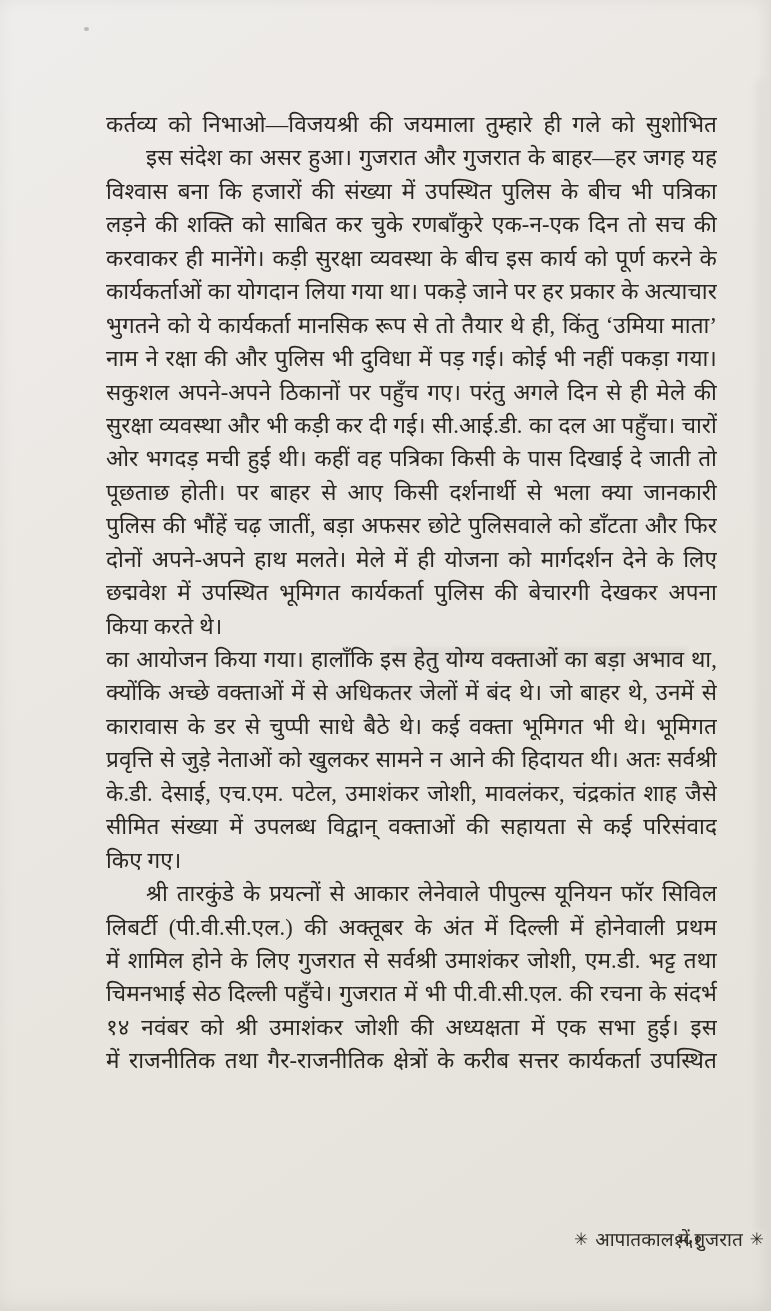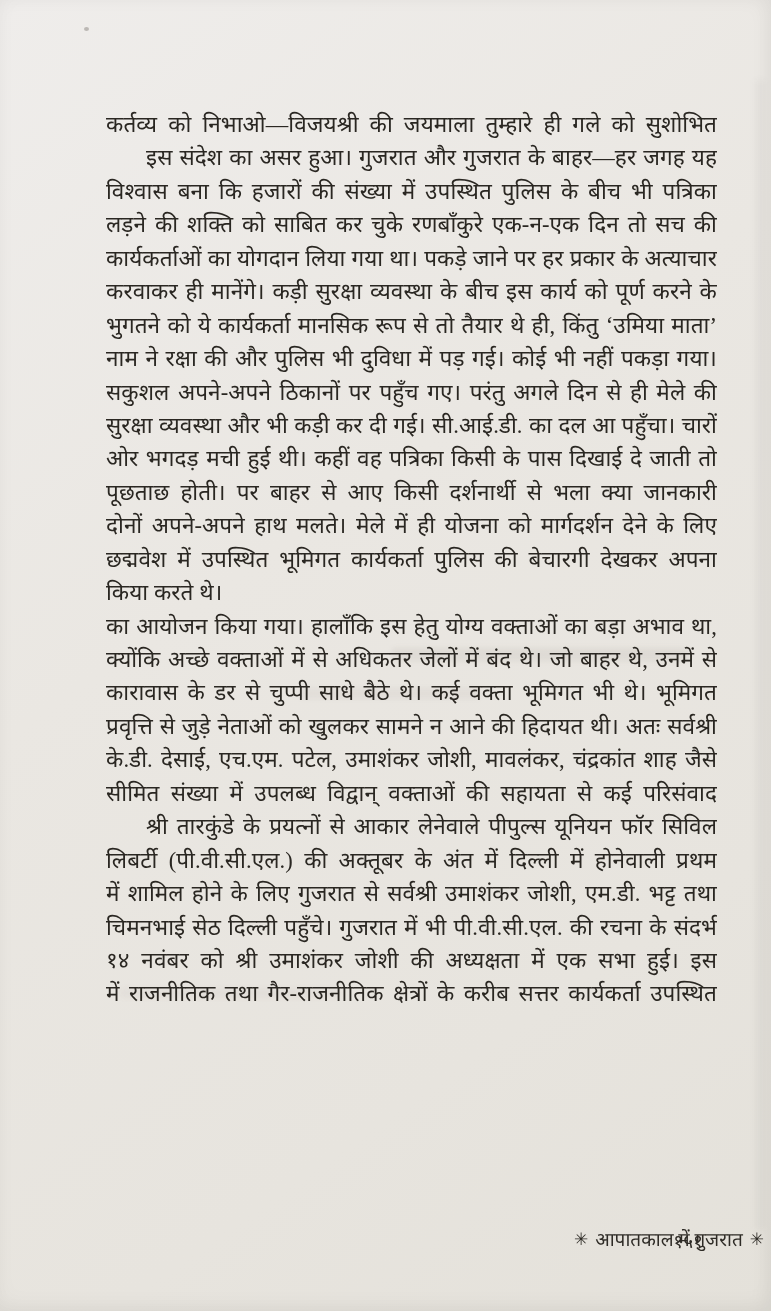--- a/index.html
+++ b/index.html
@@ -96,37 +96,39 @@
   <div class="ghost g1"></div>
   <div class="ghost g2"></div>
   <div class="ghost g3"></div>
 
   <main class="text-block">
 
   <div class="line last">कर्तव्य को निभाओ—विजयश्री की जयमाला तुम्हारे ही गले को सुशोभित करेगी।’</div>
       <div class="line indent">इस संदेश का असर हुआ। गुजरात और गुजरात के बाहर—हर जगह यह</div>
       <div class="line">विश्वास बना कि हजारों की संख्या में उपस्थित पुलिस के बीच भी पत्रिका बाँटकर</div>
       <div class="line">लड़ने की शक्ति को साबित कर चुके रणबाँकुरे एक-न-एक दिन तो सच की जीत</div>
+      <div class="line">करवाकर ही मानेंगे। कड़ी सुरक्षा व्यवस्था के बीच इस कार्य को पूर्ण करने के लिए</div>
       <div class="line">कार्यकर्ताओं का योगदान लिया गया था। पकड़े जाने पर हर प्रकार के अत्याचार</div>
-      <div class="line">करवाकर ही मानेंगे। कड़ी सुरक्षा व्यवस्था के बीच इस कार्य को पूर्ण करने के लिए</div>
       <div class="line">भुगतने को ये कार्यकर्ता मानसिक रूप से तो तैयार थे ही, किंतु ‘उमिया माता’ के</div>
       <div class="line">नाम ने रक्षा की और पुलिस भी दुविधा में पड़ गई। कोई भी नहीं पकड़ा गया। सभी</div>
       <div class="line">सकुशल अपने-अपने ठिकानों पर पहुँच गए। परंतु अगले दिन से ही मेले की</div>
       <div class="line">सुरक्षा व्यवस्था और भी कड़ी कर दी गई। सी.आई.डी. का दल आ पहुँचा। चारों</div>
       <div class="line">ओर भगदड़ मची हुई थी। कहीं वह पत्रिका किसी के पास दिखाई दे जाती तो</div>
       <div class="line">पूछताछ होती। पर बाहर से आए किसी दर्शनार्थी से भला क्या जानकारी मिलती!</div>
+      <div class="line">पुलिस की भौंहें चढ़ जातीं, बड़ा अफसर छोटे पुलिसवाले को डाँटता और फिर</div>
       <div class="line">दोनों अपने-अपने हाथ मलते। मेले में ही योजना को मार्गदर्शन देने के लिए</div>
       <div class="line">छद्मवेश में उपस्थित भूमिगत कार्यकर्ता पुलिस की बेचारगी देखकर अपना मनोरंजन</div>
       <div class="line last">किया करते थे।</div>
       <div class="line">का आयोजन किया गया। हालाँकि इस हेतु योग्य वक्ताओं का बड़ा अभाव था,</div>
       <div class="line">क्योंकि अच्छे वक्ताओं में से अधिकतर जेलों में बंद थे। जो बाहर थे, उनमें से कई</div>
       <div class="line">कारावास के डर से चुप्पी साधे बैठे थे। कई वक्ता भूमिगत भी थे। भूमिगत संघर्ष</div>
       <div class="line">प्रवृत्ति से जुड़े नेताओं को खुलकर सामने न आने की हिदायत थी। अतः सर्वश्री</div>
       <div class="line">के.डी. देसाई, एच.एम. पटेल, उमाशंकर जोशी, मावलंकर, चंद्रकांत शाह जैसे</div>
       <div class="line">सीमित संख्या में उपलब्ध विद्वान् वक्ताओं की सहायता से कई परिसंवाद आयोजित</div>
+      <div class="line last">किए गए।</div>
       <div class="line indent">श्री तारकुंडे के प्रयत्नों से आकार लेनेवाले पीपुल्स यूनियन फॉर सिविल</div>
       <div class="line">लिबर्टी (पी.वी.सी.एल.) की अक्तूबर के अंत में दिल्ली में होनेवाली प्रथम परिषद्</div>
       <div class="line">में शामिल होने के लिए गुजरात से सर्वश्री उमाशंकर जोशी, एम.डी. भट्ट तथा</div>
       <div class="line">चिमनभाई सेठ दिल्ली पहुँचे। गुजरात में भी पी.वी.सी.एल. की रचना के संदर्भ में</div>
       <div class="line">१४ नवंबर को श्री उमाशंकर जोशी की अध्यक्षता में एक सभा हुई। इस कार्यक्रम</div>
       <div class="line last">में राजनीतिक तथा गैर-राजनीतिक क्षेत्रों के करीब सत्तर कार्यकर्ता उपस्थित रहे।</div>
     </main>
 
   <div class="running-title">
     <span class="orn">✳</span><span>आपातकाल में गुजरात</span><span class="orn">✳</span>

